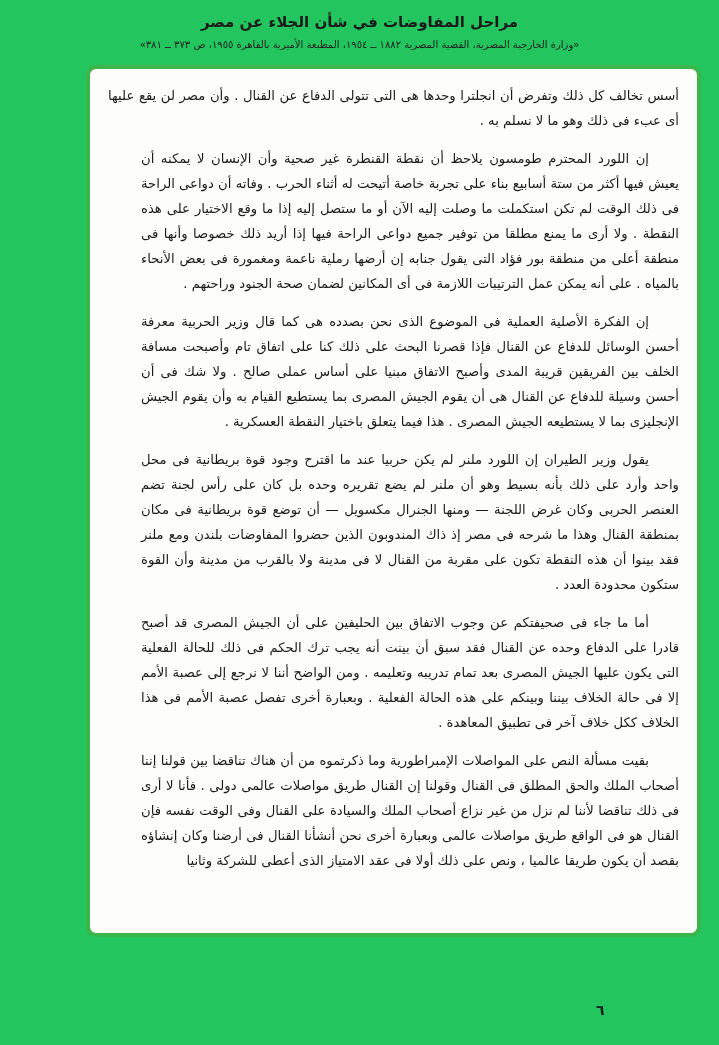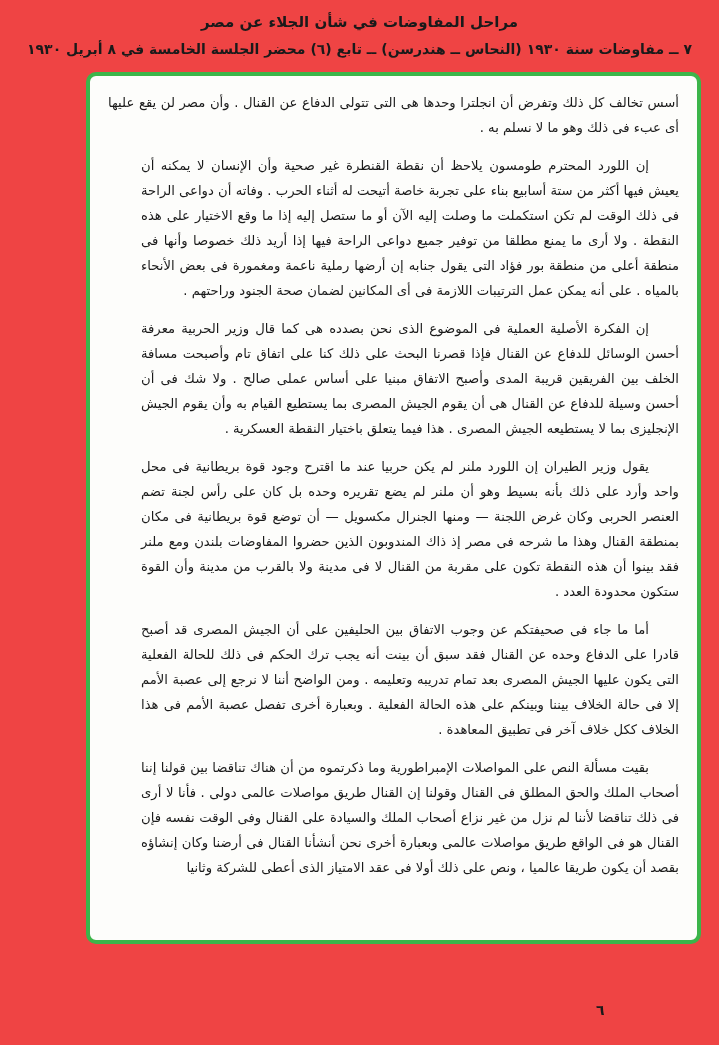--- a/index.html
+++ b/index.html
@@ -11,21 +11,21 @@
     width: 719px;
     height: 1045px;
     overflow: hidden;
     font-family: "DejaVu Sans", sans-serif;
     color: #1a1a1a;
   }
   .page {
     position: relative;
     width: 719px;
     height: 1045px;
-    background: #ef4444;
+    background: #22c55e;
   }
   .header {
     direction: rtl;
     text-align: center;
     padding-top: 13px;
   }
   .doc-title {
     font-size: 15px;
     font-weight: bold;
     letter-spacing: 0.2px;
@@ -70,21 +70,21 @@
     font-weight: bold;
   }
 </style>
 </head>
 <body>
 
 <div class="page">
 
   <div class="header">
     <div class="doc-title">مراحل المفاوضات في شأن الجلاء عن مصر</div>
-    <div class="doc-subtitle">٧ ــ مفاوضات سنة ١٩٣٠ (النحاس ــ هندرسن) ــ تابع (٦) محضر الجلسة الخامسة في ٨ أبريل ١٩٣٠</div>
+    <div class="doc-source">«وزارة الخارجية المصرية، القضية المصرية ١٨٨٢ ــ ١٩٥٤، المطبعة الأميرية بالقاهرة ١٩٥٥، ص ٣٧٣ ــ ٣٨١»</div>
   </div>
 
   <div class="green-box" style="border-color: rgb(60, 181, 74);">
     <p>أسس تخالف كل ذلك وتفرض أن انجلترا وحدها هى التى تتولى الدفاع عن القنال . وأن مصر لن يقع عليها أى عبء فى ذلك وهو ما لا نسلم به .</p>
     <p class="indent">إن اللورد المحترم طومسون يلاحظ أن نقطة القنطرة غير صحية وأن الإنسان لا يمكنه أن يعيش فيها أكثر من ستة أسابيع بناء على تجربة خاصة أتيحت له أثناء الحرب . وفاته أن دواعى الراحة فى ذلك الوقت لم تكن استكملت ما وصلت إليه الآن أو ما ستصل إليه إذا ما وقع الاختيار على هذه النقطة . ولا أرى ما يمنع مطلقا من توفير جميع دواعى الراحة فيها إذا أريد ذلك خصوصا وأنها فى منطقة أعلى من منطقة بور فؤاد التى يقول جنابه إن أرضها رملية ناعمة ومغمورة فى بعض الأنحاء بالمياه . على أنه يمكن عمل الترتيبات اللازمة فى أى المكانين لضمان صحة الجنود وراحتهم .</p>
     <p class="indent">إن الفكرة الأصلية العملية فى الموضوع الذى نحن بصدده هى كما قال وزير الحربية معرفة أحسن الوسائل للدفاع عن القنال فإذا قصرنا البحث على ذلك كنا على اتفاق تام وأصبحت مسافة الخلف بين الفريقين قريبة المدى وأصبح الاتفاق مبنيا على أساس عملى صالح . ولا شك فى أن أحسن وسيلة للدفاع عن القنال هى أن يقوم الجيش المصرى بما يستطيع القيام به وأن يقوم الجيش الإنجليزى بما لا يستطيعه الجيش المصرى . هذا فيما يتعلق باختيار النقطة العسكرية .</p>
     <p class="indent">يقول وزير الطيران إن اللورد ملنر لم يكن حربيا عند ما اقترح وجود قوة بريطانية فى محل واحد وأرد على ذلك بأنه بسيط وهو أن ملنر لم يضع تقريره وحده بل كان على رأس لجنة تضم العنصر الحربى وكان غرض اللجنة — ومنها الجنرال مكسويل — أن توضع قوة بريطانية فى مكان بمنطقة القنال وهذا ما شرحه فى مصر إذ ذاك المندوبون الذين حضروا المفاوضات بلندن ومع ملنر فقد بينوا أن هذه النقطة تكون على مقربة من القنال لا فى مدينة ولا بالقرب من مدينة وأن القوة ستكون محدودة العدد .</p>
     <p class="indent">أما ما جاء فى صحيفتكم عن وجوب الاتفاق بين الحليفين على أن الجيش المصرى قد أصبح قادرا على الدفاع وحده عن القنال فقد سبق أن بينت أنه يجب ترك الحكم فى ذلك للحالة الفعلية التى يكون عليها الجيش المصرى بعد تمام تدريبه وتعليمه . ومن الواضح أننا لا نرجع إلى عصبة الأمم إلا فى حالة الخلاف بيننا وبينكم على هذه الحالة الفعلية . وبعبارة أخرى تفصل عصبة الأمم فى هذا الخلاف ككل خلاف آخر فى تطبيق المعاهدة .</p>
     <p class="indent">بقيت مسألة النص على المواصلات الإمبراطورية وما ذكرتموه من أن هناك تناقضا بين قولنا إننا أصحاب الملك والحق المطلق فى القنال وقولنا إن القنال طريق مواصلات عالمى دولى . فأنا لا أرى فى ذلك تناقضا لأننا لم نزل من غير نزاع أصحاب الملك والسيادة على القنال وفى الوقت نفسه فإن القنال هو فى الواقع طريق مواصلات عالمى وبعبارة أخرى نحن أنشأنا القنال فى أرضنا وكان إنشاؤه بقصد أن يكون طريقا عالميا ، ونص على ذلك أولا فى عقد الامتياز الذى أعطى للشركة وثانيا</p>
   </div>

